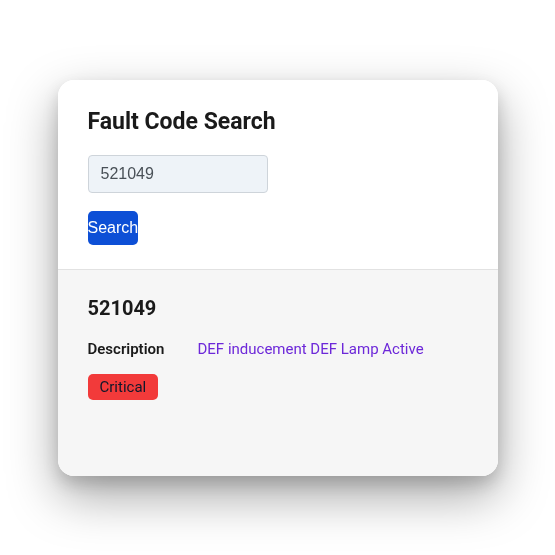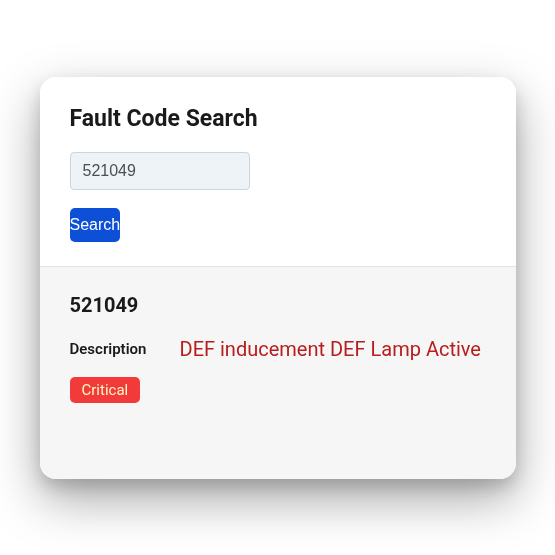--- a/index.html
+++ b/index.html
@@ -10,21 +10,21 @@
     body {
       font-family: -apple-system, BlinkMacSystemFont, "Segoe UI", Roboto, "Helvetica Neue", Arial, sans-serif;
       background: #ffffff;
       width: 555px;
       height: 555px;
       display: flex;
       align-items: center;
       justify-content: center;
     }
     .card {
-      width: 476px;
+      width: 440px;
       background: #ffffff;
       border-radius: 16px;
       box-shadow: 0 20px 50px rgba(0,0,0,0.35), 0 8px 16px rgba(0,0,0,0.15);
       overflow: hidden;
     }
     .card-top {
       padding: 28px 30px 24px 30px;
       background: #ffffff;
     }
     .title {
@@ -76,27 +76,27 @@
       align-items: center;
       margin-bottom: 16px;
     }
     .label {
       width: 110px;
       font-size: 15px;
       font-weight: 600;
       color: #1a1a1a;
     }
     .value {
-      font-size: 20px;
-      color: #b91c1c;
+      font-size: 15px;
+      color: #6d28d9;
     }
     .badge {
       display: inline-block;
       background: #f23a3a;
-      color: #fef9c3;
+      color: #0f172a;
       font-size: 15px;
       font-weight: 400;
       padding: 4px 12px;
       border-radius: 5px;
     }
   </style>
 </head>
 <body>
 
 <div class="card">

